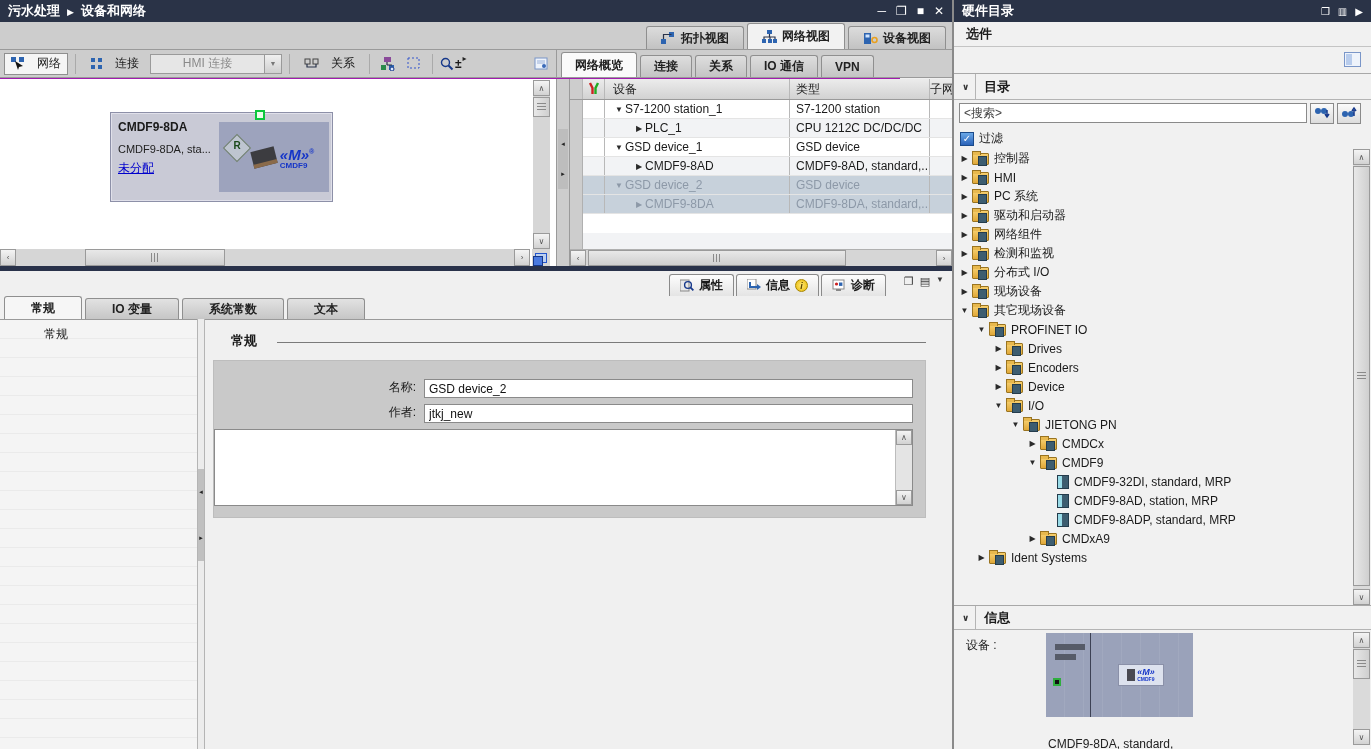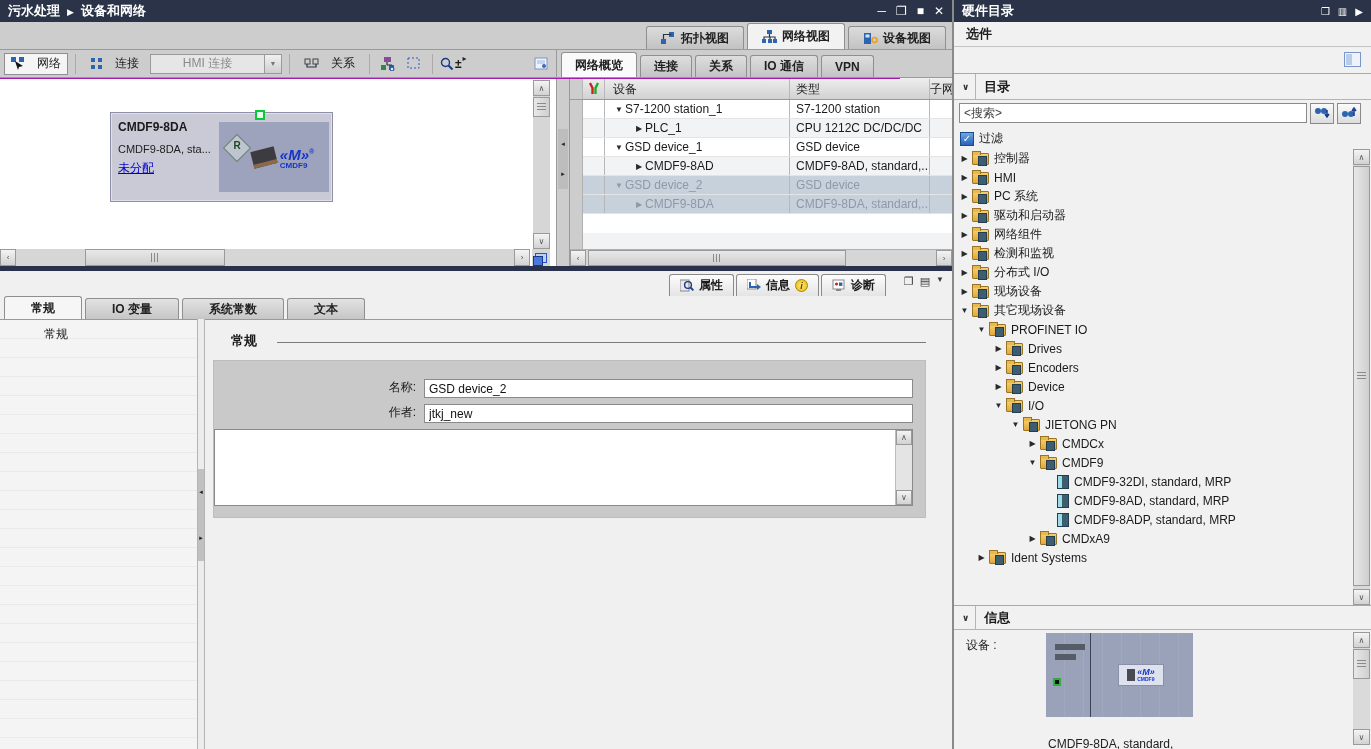--- a/index.html
+++ b/index.html
@@ -760,21 +760,21 @@
 
       <span class="mod"></span>
       <span class="tlabel">CMDF9-32DI, standard, MRP</span>
     </span>
   </div>
         <div class="titem ic-module" style="padding-left: 88px;">
     <span class="tri"></span>
     <span class="ti-inner">
 
       <span class="mod"></span>
-      <span class="tlabel">CMDF9-8AD, standard, MRP</span>
+      <span class="tlabel">CMDF9-8AD, station, MRP</span>
     </span>
   </div>
         <div class="titem ic-module" style="padding-left: 88px;">
     <span class="tri"></span>
     <span class="ti-inner">
 
       <span class="mod"></span>
       <span class="tlabel">CMDF9-8ADP, standard, MRP</span>
     </span>
   </div>

